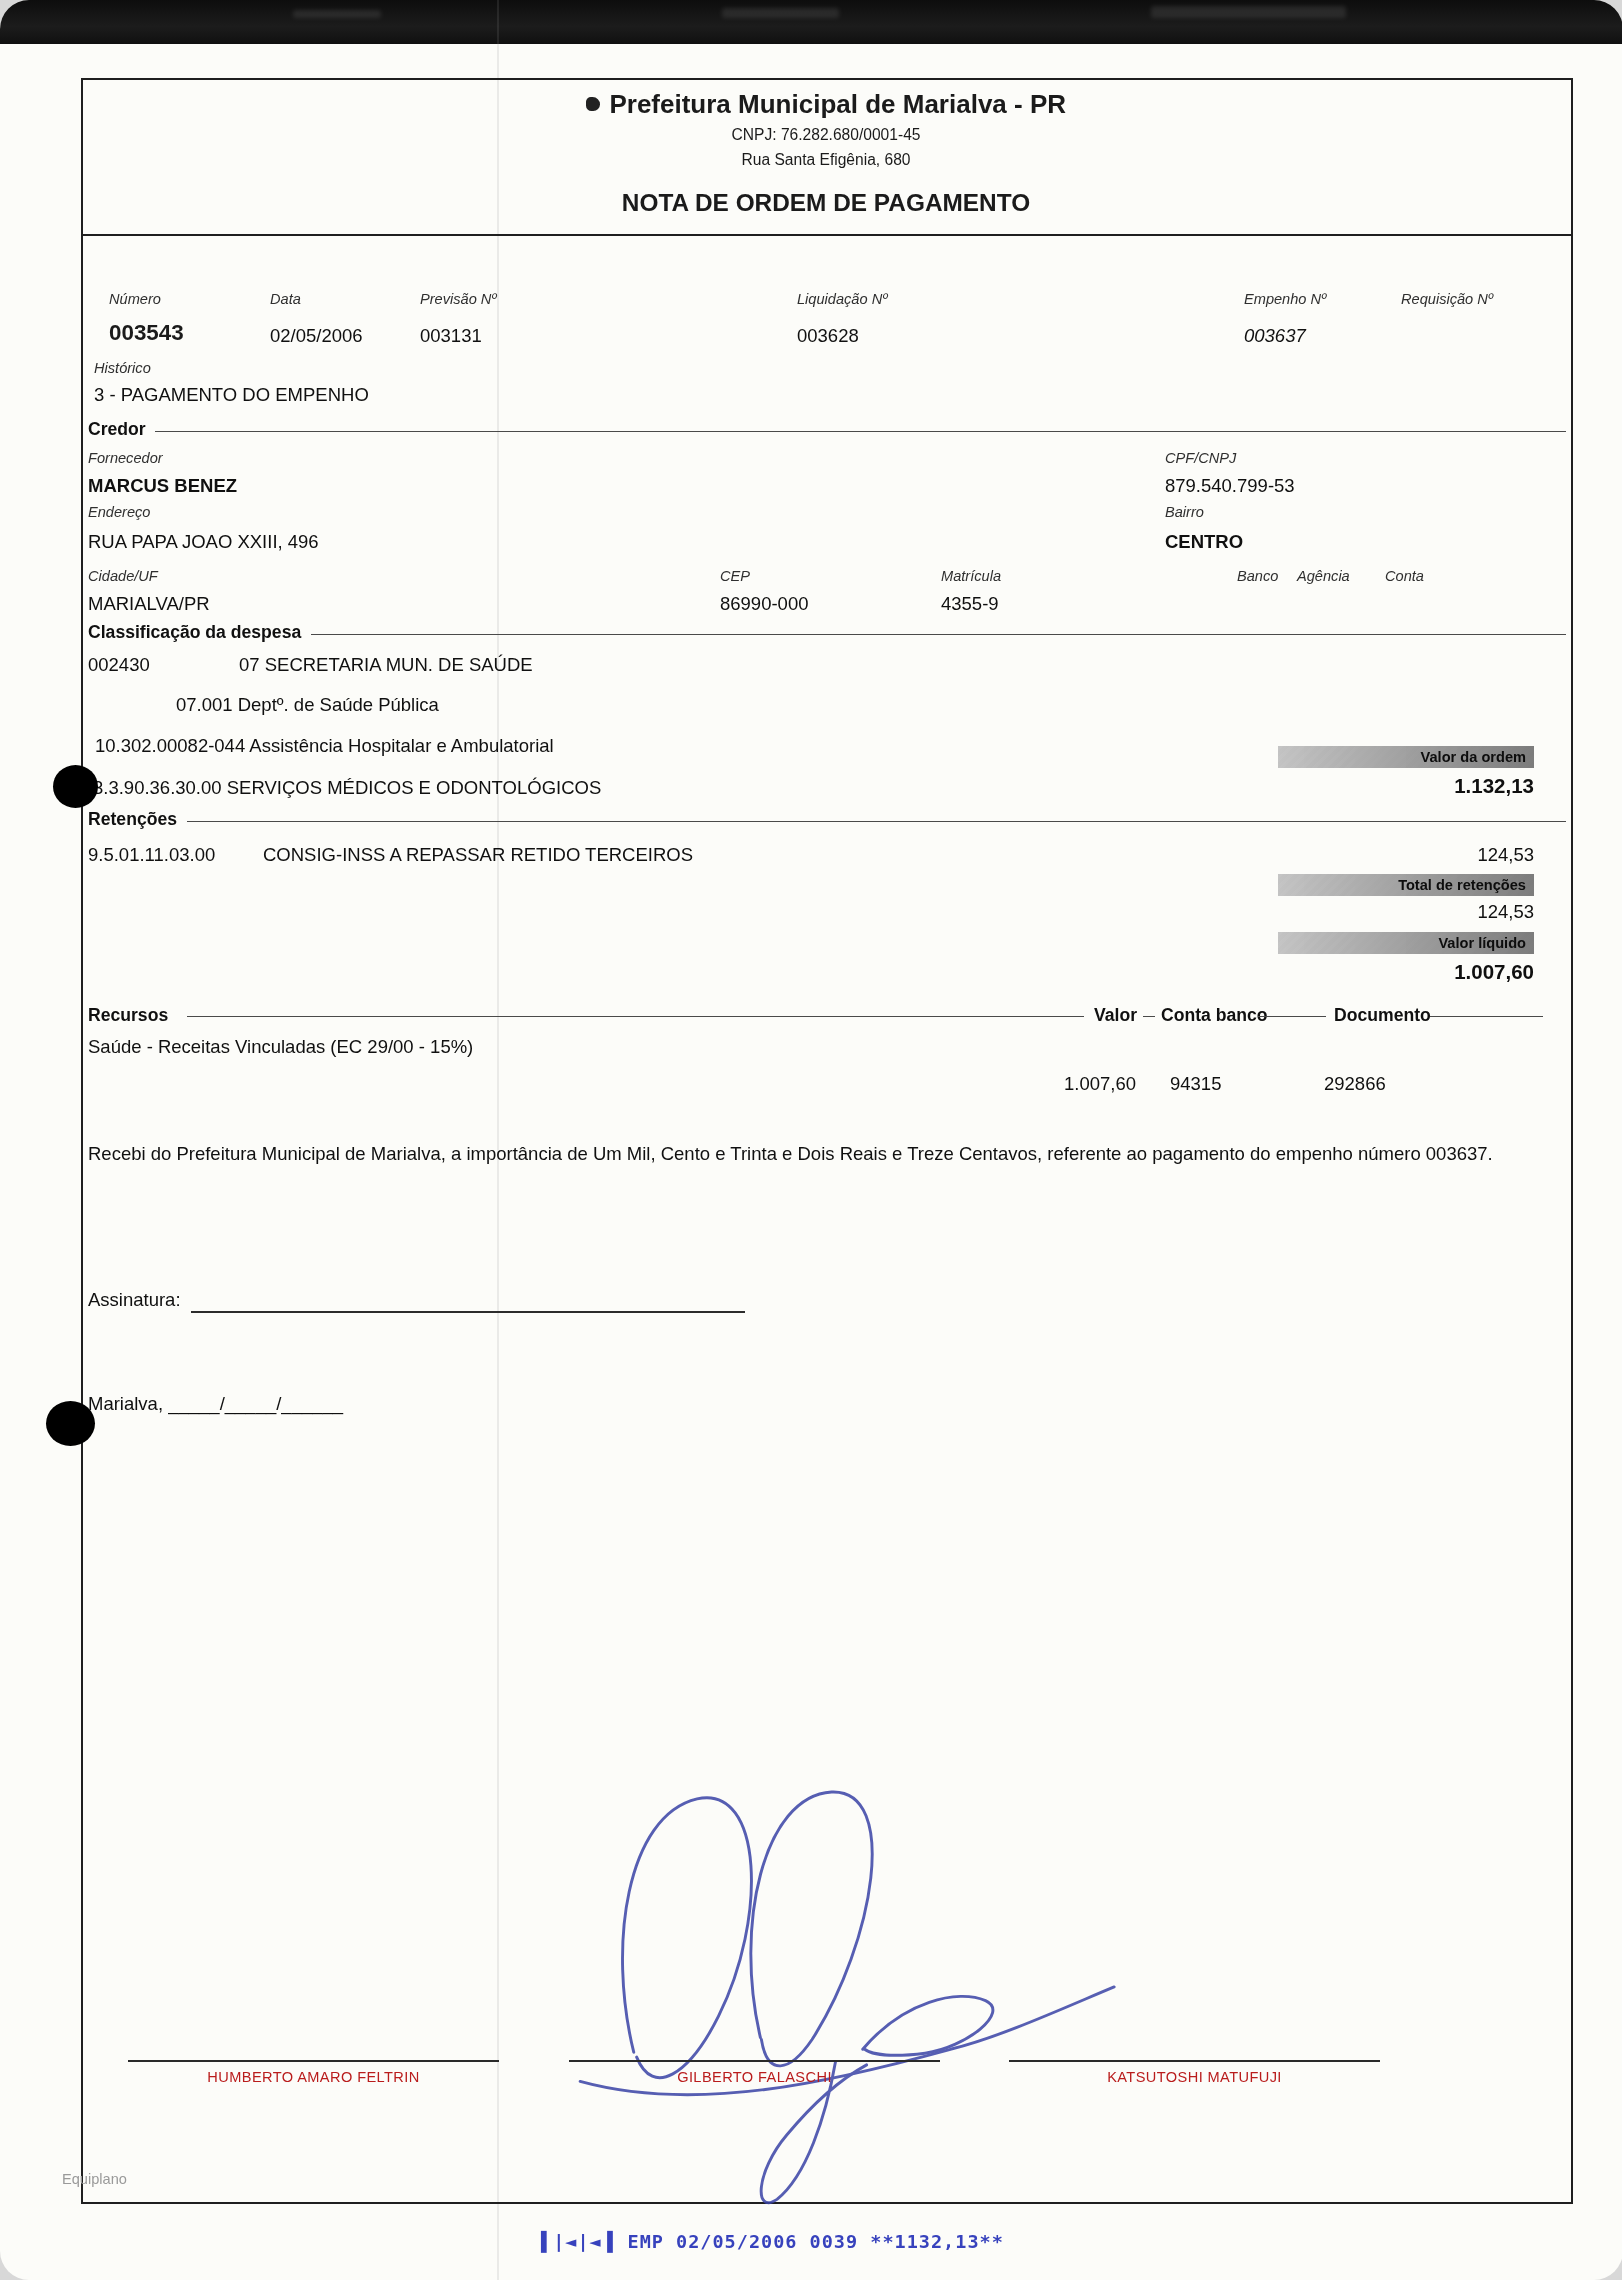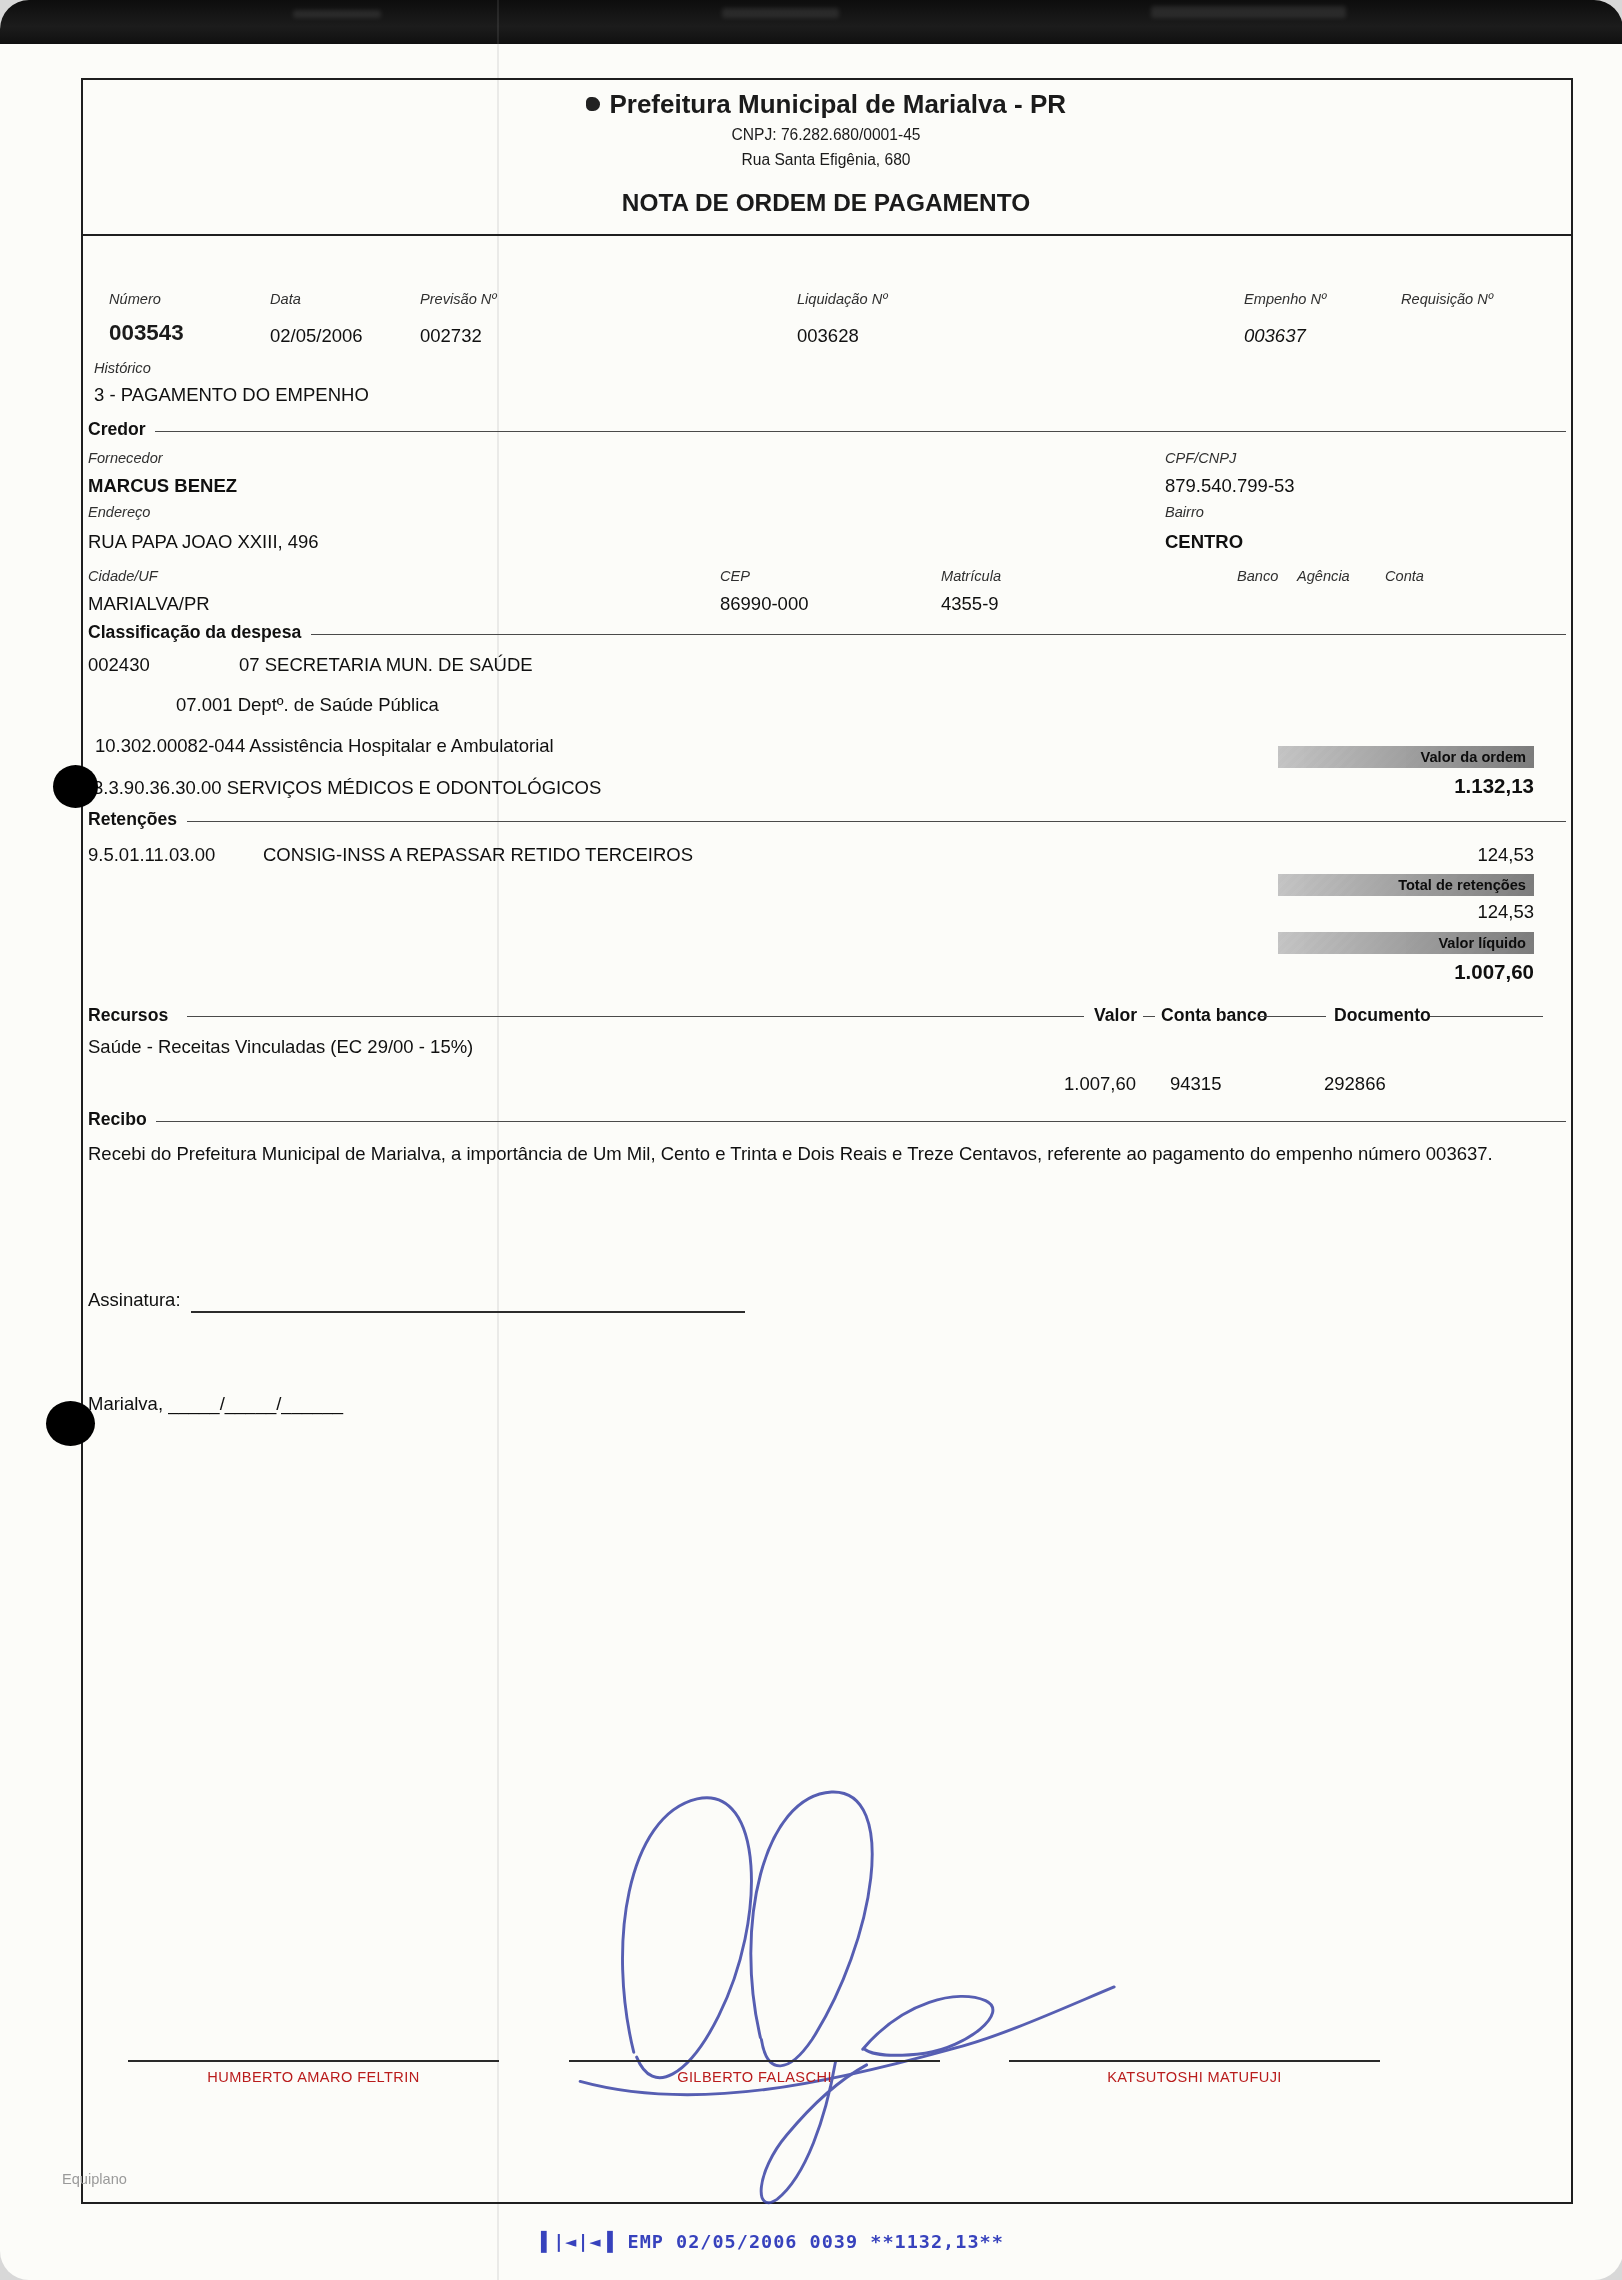--- a/index.html
+++ b/index.html
@@ -57,21 +57,21 @@
 
   <div class="abs it" style="left:109px;top:291px;">Número</div>
   <div class="abs it" style="left:270px;top:291px;">Data</div>
   <div class="abs it" style="left:420px;top:291px;">Previsão Nº</div>
   <div class="abs it" style="left:797px;top:291px;">Liquidação Nº</div>
   <div class="abs it" style="left:1244px;top:291px;">Empenho Nº</div>
   <div class="abs it" style="left:1401px;top:291px;">Requisição Nº</div>
 
   <div class="abs big" style="left:109px;top:320px;">003543</div>
   <div class="abs v" style="left:270px;top:325px;">02/05/2006</div>
-  <div class="abs v" style="left:420px;top:325px;">002732</div>
+  <div class="abs v" style="left:420px;top:325px;">003131</div>
   <div class="abs v" style="left:797px;top:325px;">003628</div>
   <div class="abs v" style="left:1244px;top:325px;font-style:italic;">003637</div>
 
   <div class="abs it" style="left:94px;top:360px;">Histórico</div>
   <div class="abs v" style="left:94px;top:384px;">3 - PAGAMENTO DO EMPENHO</div>
 
   <div class="abs secrow" style="left:88px;top:419px;width:1478px;">
     <span class="sec">Credor</span>
     <span class="secline"></span>
   </div>
@@ -135,24 +135,20 @@
   <div class="abs sec" style="left:1161px;top:1005px;">Conta banco</div>
   <div class="abs lineseg" style="left:1258px;top:1016px;width:68px;"></div>
   <div class="abs sec" style="left:1334px;top:1005px;">Documento</div>
   <div class="abs lineseg" style="left:1430px;top:1016px;width:113px;"></div>
 
   <div class="abs v" style="left:88px;top:1036px;">Saúde - Receitas Vinculadas (EC 29/00 - 15%)</div>
   <div class="abs v" style="left:1053px;top:1073px;width:83px;text-align:right;">1.007,60</div>
   <div class="abs v" style="left:1170px;top:1073px;">94315</div>
   <div class="abs v" style="left:1324px;top:1073px;">292866</div>
 
-  <div class="abs secrow" style="left:88px;top:1109px;width:1478px;">
-    <span class="sec">Recibo</span>
-    <span class="secline"></span>
-  </div>
   <div class="abs v" style="left:88px;top:1141px;width:1455px;line-height:26px;">Recebi do Prefeitura Municipal de Marialva, a importância de Um Mil, Cento e Trinta e Dois Reais e Treze Centavos, referente ao pagamento do empenho número 003637.</div>
 
   <div class="abs v" style="left:88px;top:1289px;">Assinatura:</div>
   <div class="abs blankline" style="left:191px;top:1311px;width:554px;"></div>
 
   <div class="abs v" style="left:88px;top:1393px;">Marialva, _____/_____/______</div>
 
   <div class="ink-dot" style="left:53px;top:765px;width:45px;height:43px;"></div>
   <div class="ink-dot" style="left:46px;top:1401px;width:49px;height:45px;"></div>
 

